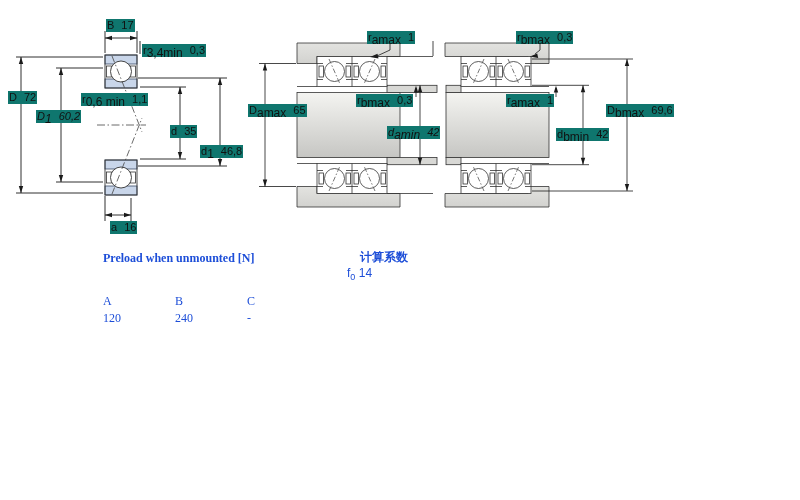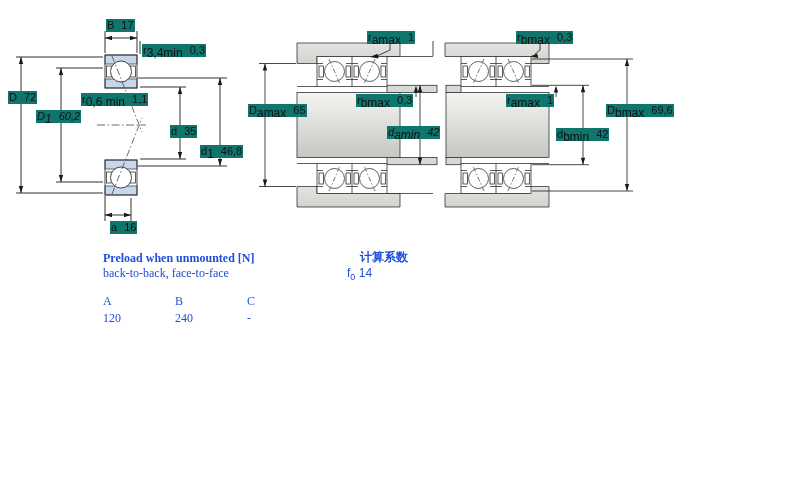--- a/index.html
+++ b/index.html
@@ -272,21 +272,20 @@
   <div class="dim" style="left:248px;top:104px;"><span>D</span><sub>amax</sub><span class="val">65</span></div>
   <div class="dim" style="left:356px;top:94px;"><span>r</span><sub>bmax</sub><span class="val">0,3</span></div>
   <div class="dim" style="left:387px;top:126px;font-style:italic;"><span>d</span><sub>amin</sub><span class="val">42</span></div>
 
   <div class="dim" style="left:516px;top:31px;"><span>r</span><sub>bmax</sub><span class="val">0,3</span></div>
   <div class="dim" style="left:606px;top:104px;"><span>D</span><sub>bmax</sub><span class="val">69,6</span></div>
   <div class="dim" style="left:506px;top:94px;"><span>r</span><sub>amax</sub><span class="val">1</span></div>
   <div class="dim" style="left:556px;top:128px;"><span>d</span><sub>bmin</sub><span class="val">42</span></div>
 
   <div class="txt serif bold" style="left:103px;top:251px;">Preload when unmounted [N]</div>
-  <div class="txt serif" style="left:103px;top:266px;">back-to-back, face-to-face</div>
 
   <div class="txt serif" style="left:103px;top:294px;">A</div>
   <div class="txt serif" style="left:175px;top:294px;">B</div>
   <div class="txt serif" style="left:247px;top:294px;">C</div>
   <div class="txt serif" style="left:103px;top:311px;">120</div>
   <div class="txt serif" style="left:175px;top:311px;">240</div>
   <div class="txt serif" style="left:247px;top:311px;">-</div>
 
   <div class="txt bold" style="left:347px;top:250px;margin-left:13px;">计算系数</div>
   <div class="txt fsub" style="left:347px;top:266px;"><span>f</span><sub>0</sub>&nbsp;<span>14</span></div>

